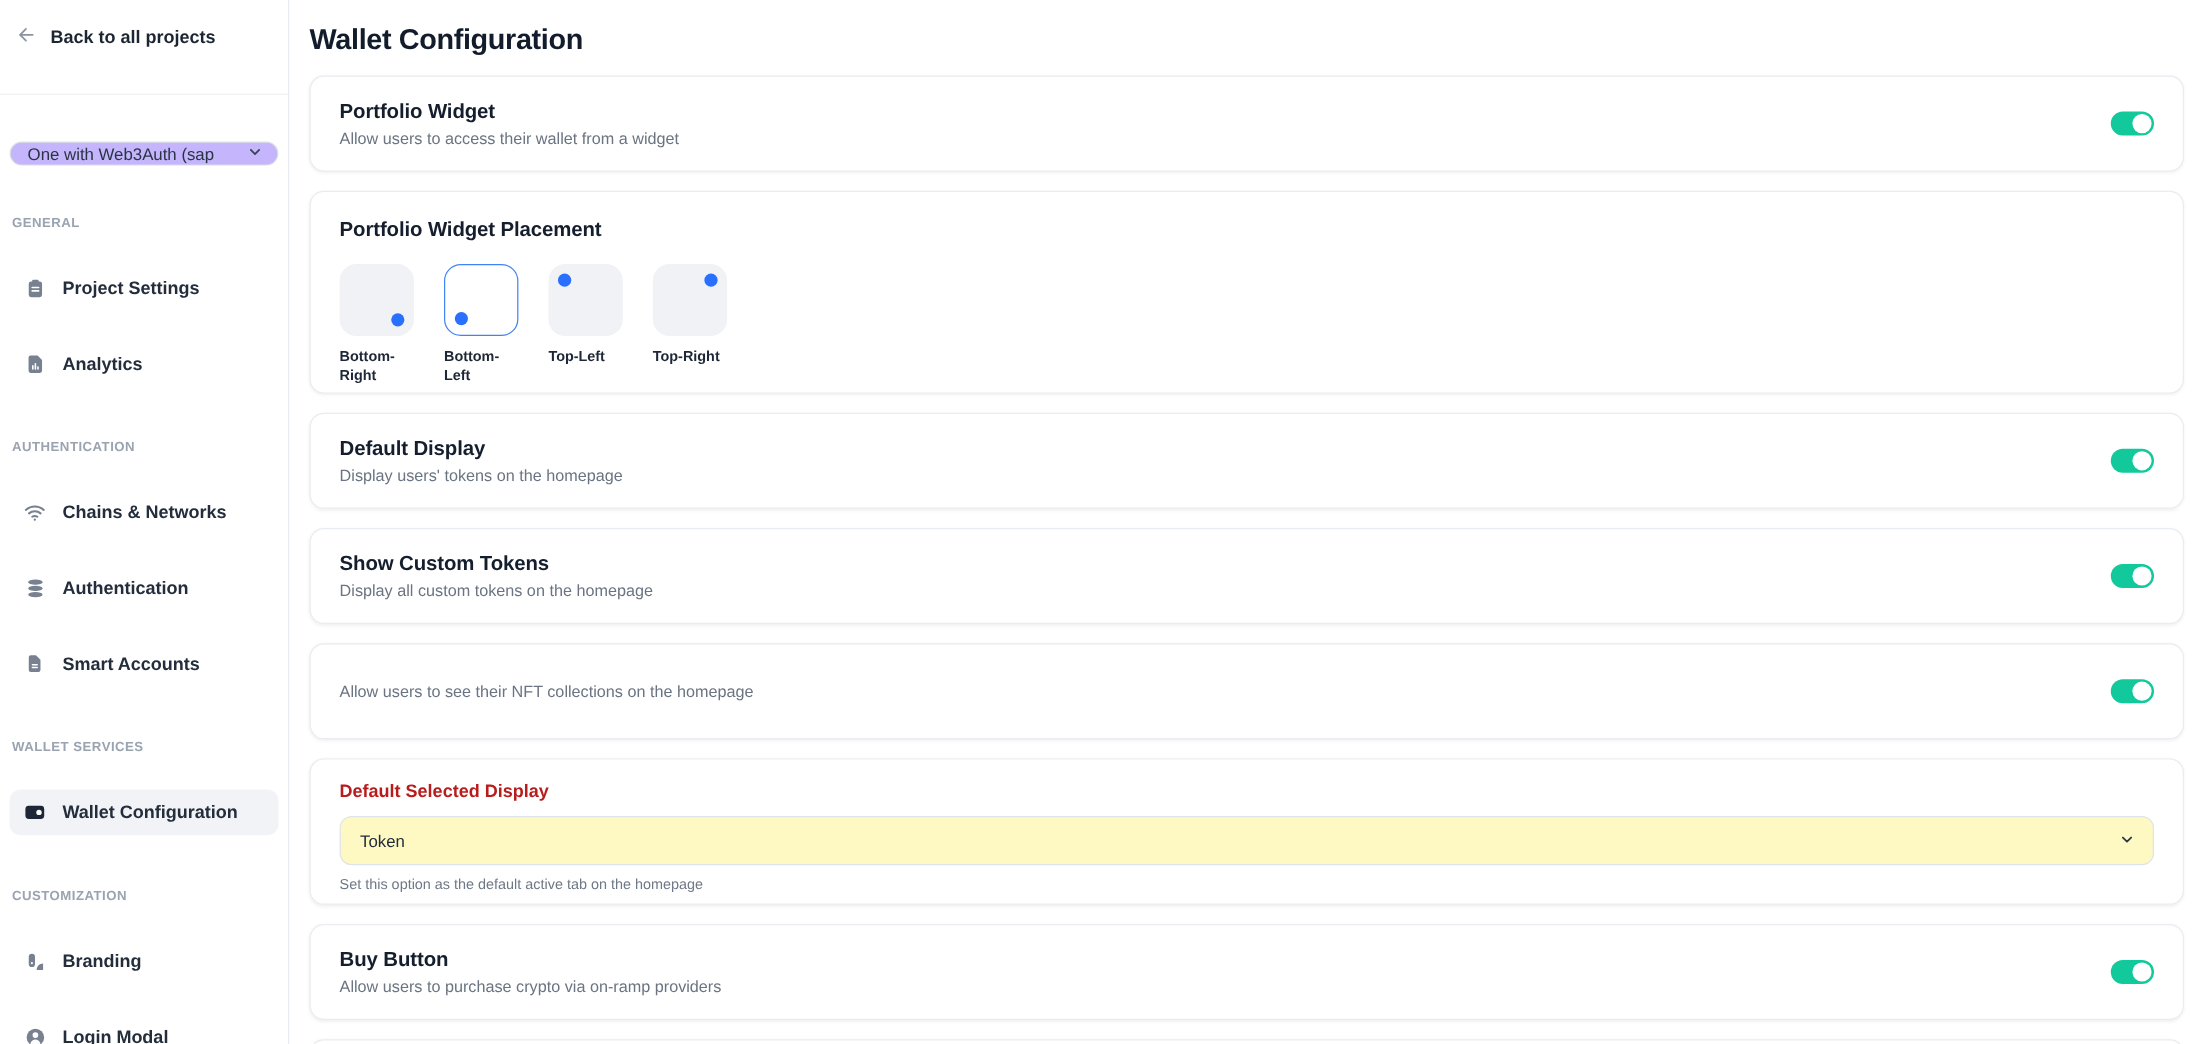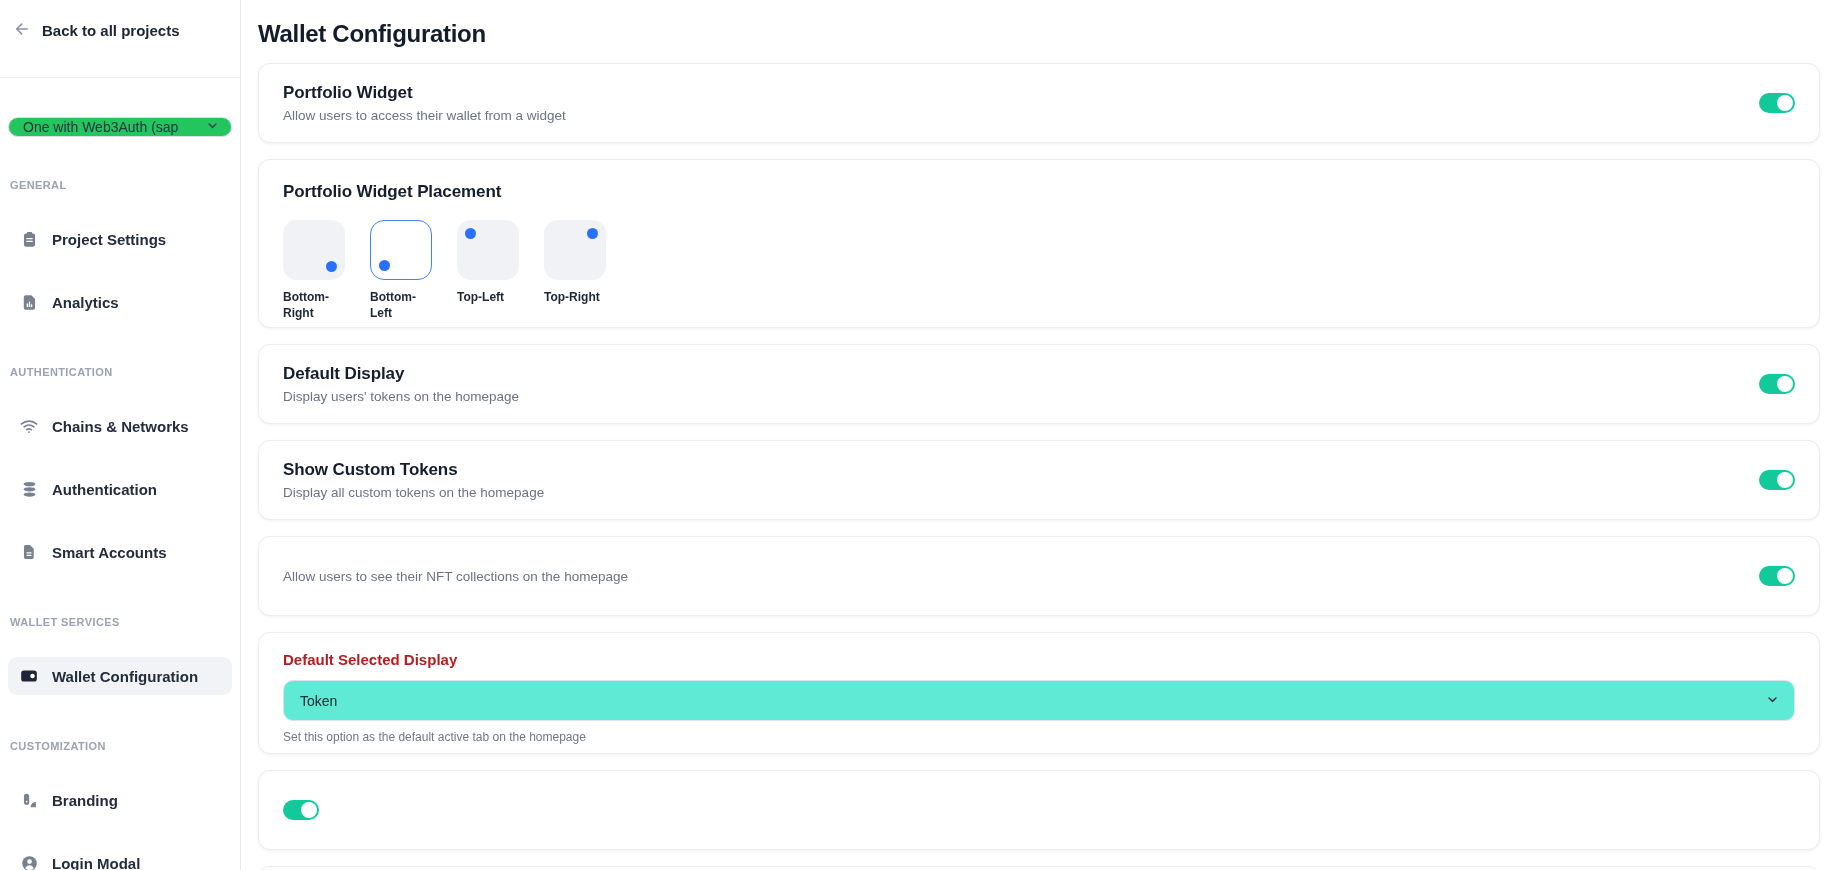--- a/index.html
+++ b/index.html
@@ -23,21 +23,21 @@
     display:flex; align-items:center; gap:11px;
     padding:20px 12px 17px 13px;
     font-size:15px; font-weight:700; color:#1c2532;
     cursor:pointer;
   }
   .back-row svg { color:#8a93a2; }
   .sidebar-divider { border-top:1px solid #eef0f3; }
   .project-selector {
     margin:20px 8px 0 8px; height:41px;
     border:1px solid #d9dee5; border-radius:10px;
-    background:#22c55e;
+    background:#c4b5fd;
     display:flex; align-items:center; justify-content:space-between;
     padding:0 11px 0 14px; gap:6px;
     font-family:inherit; font-size:14px; color:#2a3442; cursor:pointer;
   }
   .ps-text { white-space:nowrap; overflow:hidden; flex:1; text-align:left; }
   .project-selector svg { color:#3a4352; flex:none; }
   .section-label {
     margin:23px 0 7px 10px;
     font-size:11px; font-weight:700; letter-spacing:.4px;
     color:#9aa3b0; text-transform:uppercase;
@@ -104,21 +104,21 @@
   .dot-bl { left:8px; bottom:8px; }
   .dot-tl { left:8px; top:8px; }
   .dot-tr { right:8px; top:8px; }
   .tile-label { margin-top:10px; font-size:12px; font-weight:600; color:#1d2736; line-height:1.3; }
 
   
   .select-card { height:122px; padding:18px 24px; }
   .select-title { margin:0 0 12px 0; font-size:15px; font-weight:600; color:#b91c1c; }
   .select-box {
     width:100%; height:41px;
-    border:1px solid #dee3e9; border-radius:10px; background:#5eead4;
+    border:1px solid #dee3e9; border-radius:10px; background:#fef9c3;
     display:flex; align-items:center; justify-content:space-between;
     padding:0 14px 0 16px; cursor:pointer;
     font-family:inherit; font-size:14px; color:#212b39;
   }
   .select-box svg { color:#2c3644; }
   .select-helper { margin:9px 0 0 0; font-size:12px; color:#6e7886; }
 
   .partial-card { height:40px; border-radius:12px 12px 0 0; }
 </style>
 </head>
@@ -339,20 +339,24 @@
           <span>
             <svg width="15" height="15" viewBox="0 0 24 24" fill="none" stroke="currentColor" stroke-width="2.4" stroke-linecap="round" stroke-linejoin="round">
                 <path d="M6.5 9.5L12 15l5.5-5.5"></path>
               </svg>
           </span>
         </button>
         <p class="select-helper">Set this option as the default active tab on the homepage</p>
       </section>
 
       <section class="card row-card">
+        <div class="card-text">
+          <h2 class="card-title">Buy Button</h2>
+          <p class="card-desc">Allow users to purchase crypto via on-ramp providers</p>
+        </div>
         <button class="toggle" aria-checked="true">
             <span class="knob"></span>
           </button>
       </section>
 
       <section class="card partial-card"></section>
 
     </div>
   </main>
 </div>

